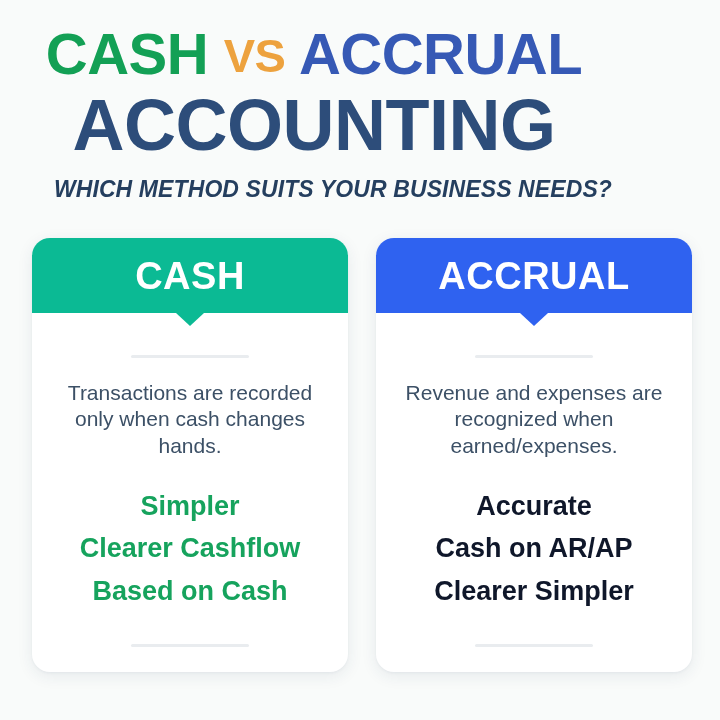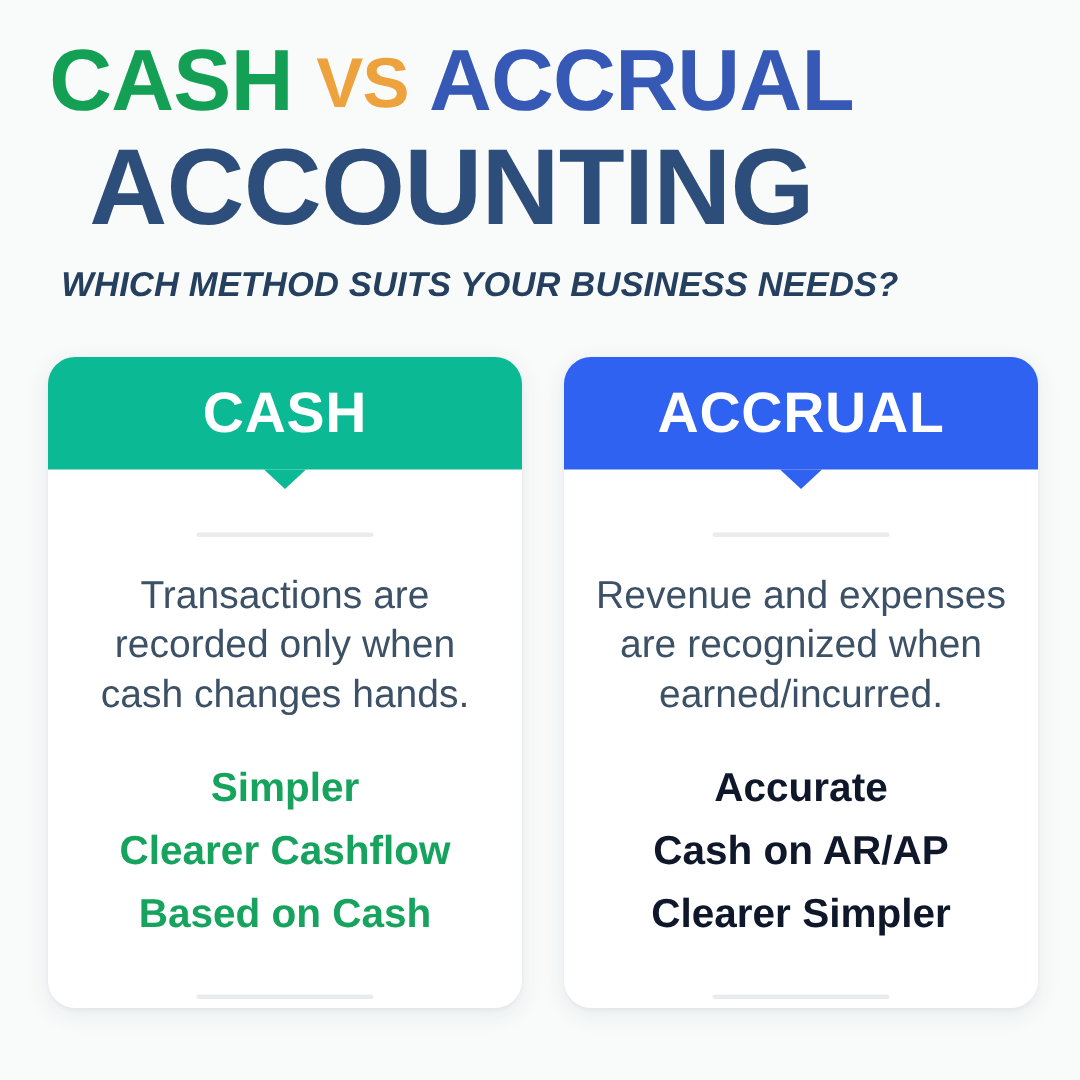--- a/index.html
+++ b/index.html
@@ -20,21 +20,21 @@
     position: relative;
     width: 720px;
     height: 720px;
     box-sizing: border-box;
   }
 
   
   .title-block {
     position: absolute;
     top: 24px;
-    left: 3px;
+    left: 16px;
     width: 596px;
     text-align: center;
   }
 
   .headline {
     font-size: 58px;
     font-weight: bold;
     letter-spacing: -0.5px;
     line-height: 1.03;
     white-space: nowrap;
@@ -128,21 +128,21 @@
   .divider-top    { margin-top: 42px; }
   .divider-bottom { margin-top: 32px; }
 
   .card-body {
     padding: 0 20px;
     text-align: center;
   }
 
   .description {
     margin: 22px 0 0 0;
-    font-size: 26px;
+    font-size: 21px;
     line-height: 1.26;
     color: #3c5066;
     font-weight: normal;
   }
 
   .benefits {
     margin: 26px 0 0 0;
     padding: 0;
     list-style: none;
   }
@@ -188,21 +188,21 @@
       <div class="divider divider-bottom"></div>
     </div>
 
     <div class="card card-right">
       <div class="card-header accrual">
         <span class="card-header-label">ACCRUAL</span>
         <span class="notch accrual"></span>
       </div>
       <div class="divider divider-top"></div>
       <div class="card-body">
-        <p class="description">Revenue and expenses are recognized when earned/incurred.</p>
+        <p class="description">Revenue and expenses are recognized when earned/expenses.</p>
         <ul class="benefits accrual">
           <li class="benefit">Accurate</li>
           <li class="benefit">Cash on AR/AP</li>
           <li class="benefit">Clearer Simpler</li>
         </ul>
       </div>
       <div class="divider divider-bottom"></div>
     </div>
 
   </div>

